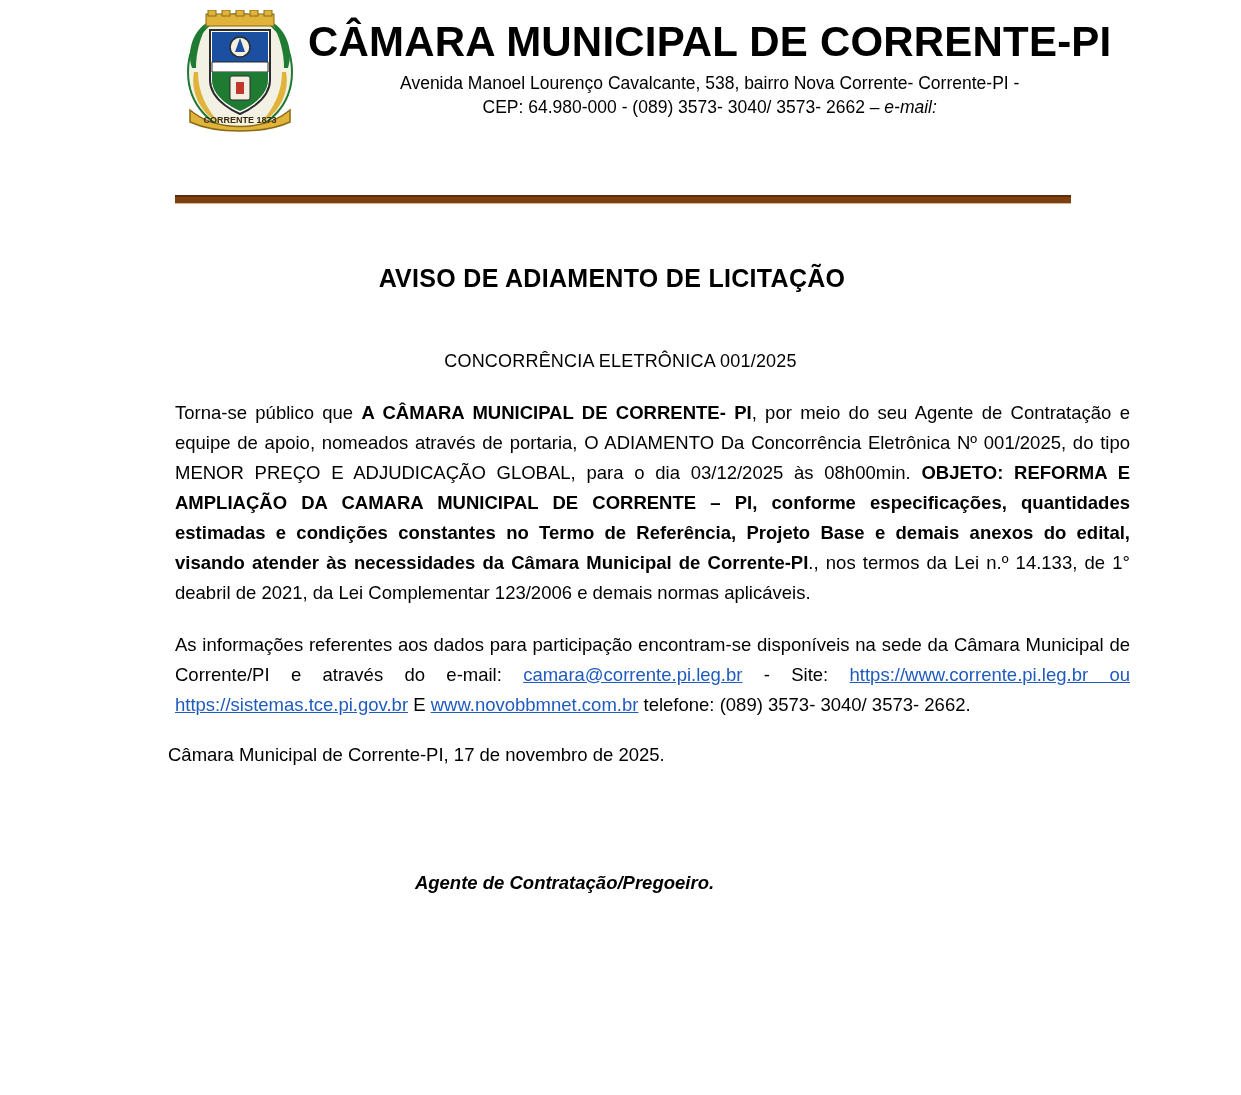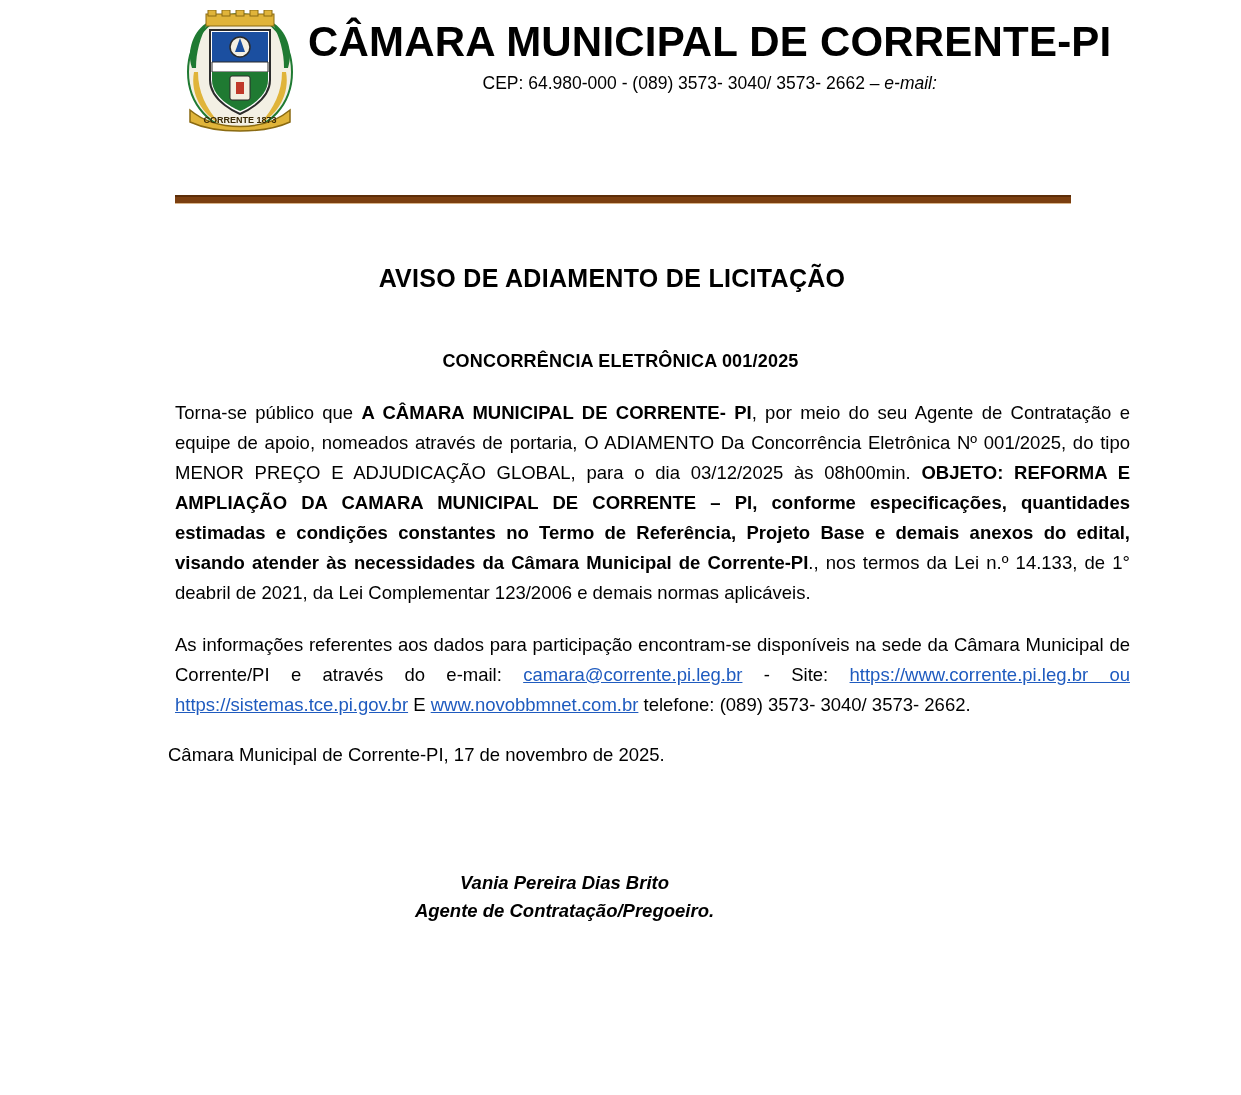--- a/index.html
+++ b/index.html
@@ -74,21 +74,21 @@
   .doc-title {
     text-align: center;
     font-size: 25px;
     font-weight: bold;
     margin: 60px 17px 0 0;
     letter-spacing: 0.3px;
   }
   .doc-subtitle {
     text-align: center;
     font-size: 18px;
-    font-weight: bold;
+    font-weight: normal;
     margin: 58px 0 0 0;
     letter-spacing: 0.2px;
   }
 
   .content {
     padding: 0 111px 0 175px;
     margin-top: 26px;
   }
   p.para {
     font-size: 18.5px;
@@ -164,20 +164,21 @@
         <rect x="56" y="72" width="8" height="12" fill="#c0392b"></rect>
 
         <path d="M10 100 C36 122 84 122 110 100 L110 112 C84 124 36 124 10 112 Z" fill="#e0b43a" stroke="#8a6a12" stroke-width="1.5"></path>
         <text x="60" y="113" font-family="Liberation Sans, sans-serif" font-size="9" font-weight="bold" fill="#3a2a06" text-anchor="middle">CORRENTE 1873</text>
       </svg>
     </div>
 
     <div class="header-text">
       <div class="org-title">CÂMARA MUNICIPAL DE CORRENTE-PI</div>
       <div class="org-address">
+        <div>Avenida Manoel Lourenço Cavalcante, 538, bairro Nova Corrente- Corrente-PI -</div>
         <div><span>CEP: 64.980-000 - (089) 3573- 3040/ 3573- 2662 – </span><span class="it">e-mail:</span></div>
       </div>
     </div>
   </div>
 
   <div class="divider-wrap">
     <div class="divider"></div>
   </div>
 
   <div class="doc-title">AVISO  DE ADIAMENTO DE LICITAÇÃO</div>
@@ -187,17 +188,16 @@
 
     <p class="para"><span>Torna-se público que </span><span class="b">A CÂMARA MUNICIPAL DE CORRENTE- PI</span><span>, por meio do seu Agente de Contratação e equipe de apoio, nomeados através de portaria, O ADIAMENTO  Da Concorrência Eletrônica Nº 001/2025, do tipo MENOR PREÇO E ADJUDICAÇÃO GLOBAL, para o dia  03/12/2025 às 08h00min. </span><span class="b">OBJETO: REFORMA E AMPLIAÇÃO DA CAMARA MUNICIPAL DE CORRENTE – PI, conforme especificações, quantidades estimadas e condições constantes no Termo de Referência, Projeto Base e demais anexos do edital, visando atender às necessidades  da Câmara Municipal de Corrente-PI</span><span>., nos termos da Lei n.º 14.133, de 1° deabril de 2021, da Lei Complementar 123/2006 e demais normas aplicáveis.</span></p>
 
     <p class="para"><span>As informações referentes aos dados para participação encontram-se disponíveis na sede da Câmara Municipal de Corrente/PI e através do e-mail: </span><a class="link" href="#">camara@corrente.pi.leg.br</a><span> - Site: </span><a class="link" href="#">https://www.corrente.pi.leg.br ou https://sistemas.tce.pi.gov.br</a><span> E </span><a class="link" href="#">www.novobbmnet.com.br</a><span> telefone: (089) 3573- 3040/ 3573- 2662.</span></p>
 
   </div>
 
   <div class="closing">Câmara Municipal de Corrente-PI, 17 de novembro de 2025.</div>
 
   <div class="signature">
-    <p class="sig-name">Vania Pereira Dias Brito</p>
     <p class="sig-role">Agente de Contratação/Pregoeiro.</p>
   </div>
 
 </div>
 
 </body></html>

